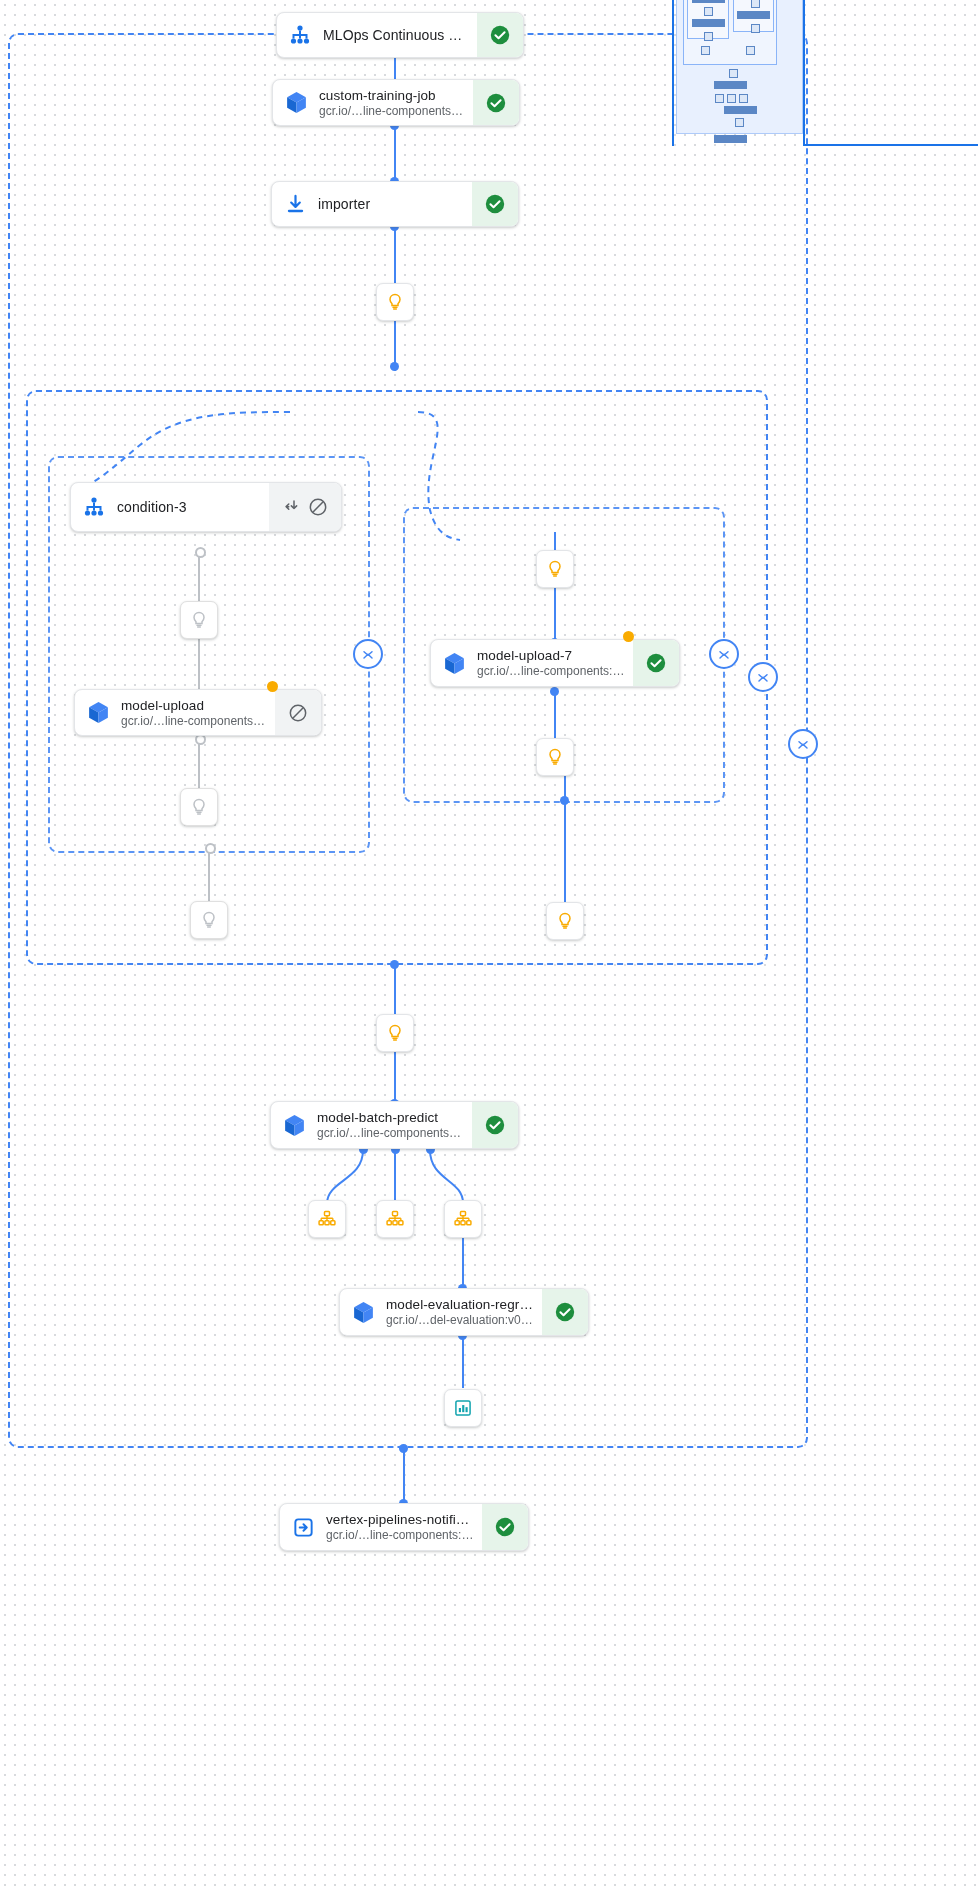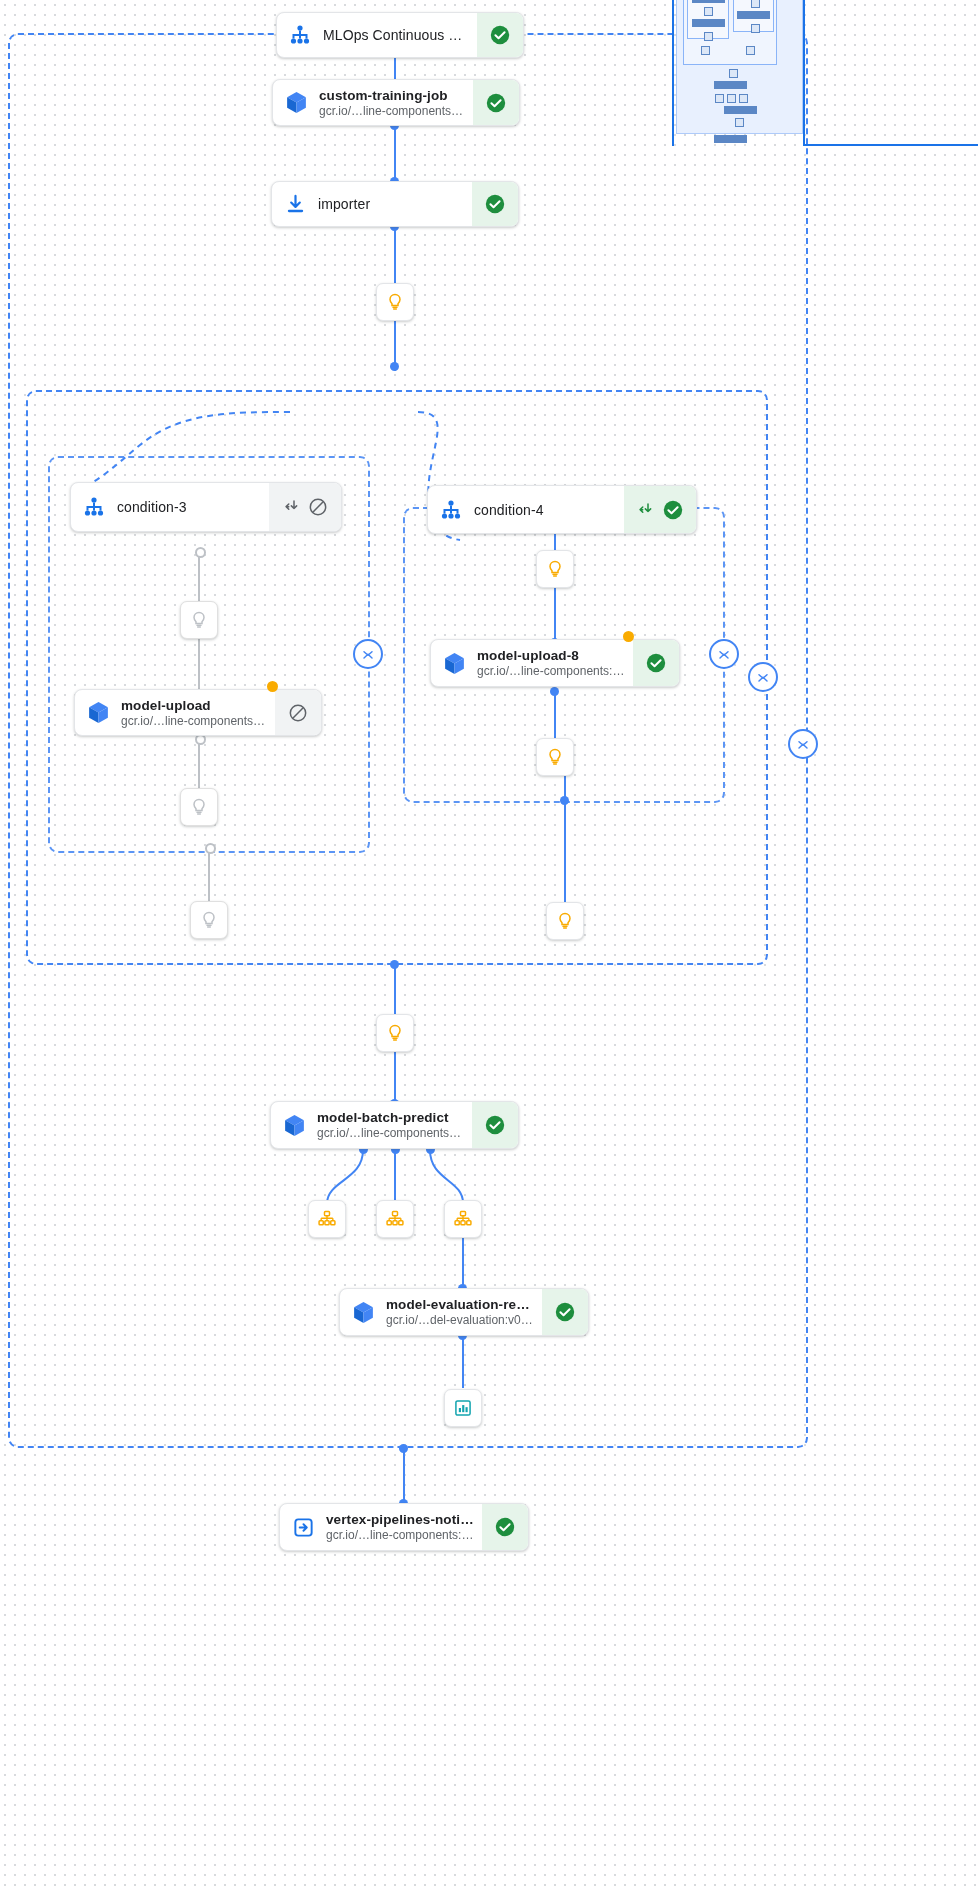--- a/index.html
+++ b/index.html
@@ -27,21 +27,21 @@
 
   
   .node{
     position:absolute;display:flex;align-items:stretch;
     background:#fff;border:1px solid #e3e5e8;border-radius:8px;
     box-shadow:0 1px 3px rgba(60,64,67,.18),0 1px 2px rgba(60,64,67,.10);
     box-sizing:border-box;overflow:hidden;
   }
   .node .ico{display:flex;align-items:center;justify-content:center;width:46px;flex:none;}
   .node .body{display:flex;flex-direction:column;justify-content:center;flex:1;min-width:0;padding-right:8px;}
-  .node .ttl{font-size:13.5px;color:#202124;font-weight:700;white-space:nowrap;overflow:hidden;text-overflow:ellipsis;letter-spacing:.1px;}
+  .node .ttl{font-size:13.5px;color:#202124;font-weight:400;white-space:nowrap;overflow:hidden;text-overflow:ellipsis;letter-spacing:.1px;}
   .node .ttl.reg{font-weight:400;font-size:14px;}
   .node .sub{font-size:12px;color:#5f6368;white-space:nowrap;overflow:hidden;text-overflow:ellipsis;margin-top:1px;}
   .node .status{display:flex;align-items:center;justify-content:center;flex:none;width:46px;}
   .node .status.ok{background:#e6f4ea;}
   .node .status.skip{background:#f1f3f4;}
   .node .status.dual{width:72px;gap:8px;}
 
   
   .mini{
     position:absolute;width:38px;height:38px;background:#fff;
@@ -271,61 +271,38 @@
       </svg>
   </div>
 
   <div class="mini grey" style="left:190px;top:901px;">
     <svg width="20" height="20" viewBox="0 0 24 24">
         <path d="M12 3 C8.5 3 6 5.6 6 9 C6 11.3 7.3 12.9 8.4 14.1 L8.4 16.2 L15.6 16.2 L15.6 14.1 C16.7 12.9 18 11.3 18 9 C18 5.6 15.5 3 12 3 Z" fill="none" stroke="#bdc1c6" stroke-width="1.8"></path>
         <path d="M9.6 18.4 L14.4 18.4 M10.4 20.4 L13.6 20.4" stroke="#bdc1c6" stroke-width="1.8" stroke-linecap="round"></path>
       </svg>
   </div>
 
-  <div class="node" style="left:427px;top:485px;width:270px;height:49px;">
-    <div class="ico">
-      <svg width="24" height="24" viewBox="0 0 24 24">
-        <circle cx="12" cy="5" r="2.6" fill="#1a73e8"></circle>
-          <circle cx="5.5" cy="18" r="2.6" fill="#1a73e8"></circle>
-        <circle cx="12" cy="18" r="2.6" fill="#1a73e8"></circle>
-          <circle cx="18.5" cy="18" r="2.6" fill="#1a73e8"></circle>
-        <path d="M12 7.6 L12 12 M5.5 15.4 L5.5 12 L18.5 12 L18.5 15.4 M12 12 L12 15.4" stroke="#1a73e8" stroke-width="2" fill="none"></path>
-      </svg>
-    </div>
-    <div class="body">
-      <div class="ttl reg">condition-4</div>
-    </div>
-    <div class="status ok dual">
-      <svg width="18" height="18" viewBox="0 0 24 24">
-          <path d="M16 4 L16 14 M16 14 L19.5 10.5 M16 14 L12.5 10.5 M9 8 L5.5 11.5 M5.5 11.5 L9 15 M5.5 11.5 L9 11.5" stroke="#1e8e3e" stroke-width="2" fill="none" stroke-linecap="round" stroke-linejoin="round"></path>
-        </svg>
-      <svg width="22" height="22" viewBox="0 0 24 24">
-          <circle cx="12" cy="12" r="10" fill="#1e8e3e"></circle>
-          <path d="M7 12.3 L10.4 15.6 L17 9" stroke="#fff" stroke-width="2.2" fill="none" stroke-linecap="round" stroke-linejoin="round"></path>
-        </svg>
-    </div>
-  </div>
 
   <div class="mini" style="left:536px;top:550px;">
     <svg width="20" height="20" viewBox="0 0 24 24">
         <path d="M12 3 C8.5 3 6 5.6 6 9 C6 11.3 7.3 12.9 8.4 14.1 L8.4 16.2 L15.6 16.2 L15.6 14.1 C16.7 12.9 18 11.3 18 9 C18 5.6 15.5 3 12 3 Z" fill="none" stroke="#f9ab00" stroke-width="1.8"></path>
         <path d="M9.6 18.4 L14.4 18.4 M10.4 20.4 L13.6 20.4" stroke="#f9ab00" stroke-width="1.8" stroke-linecap="round"></path>
       </svg>
   </div>
 
   <div class="node" style="left:430px;top:639px;width:250px;height:48px;">
     <div class="ico">
       <svg width="25" height="25" viewBox="0 0 24 24">
           <path d="M12 2 L21 7 L12 12 L3 7 Z" fill="#4285f4"></path>
           <path d="M3 7 L12 12 L12 22 L3 17 Z" fill="#1967d2"></path>
           <path d="M21 7 L12 12 L12 22 L21 17 Z" fill="#4285f4"></path>
         </svg>
     </div>
     <div class="body">
-      <div class="ttl">model-upload-8</div>
+      <div class="ttl">model-upload-7</div>
       <div class="sub">gcr.io/…line-components:2.6.0</div>
     </div>
     <div class="status ok">
       <svg width="22" height="22" viewBox="0 0 24 24">
           <circle cx="12" cy="12" r="10" fill="#1e8e3e"></circle>
           <path d="M7 12.3 L10.4 15.6 L17 9" stroke="#fff" stroke-width="2.2" fill="none" stroke-linecap="round" stroke-linejoin="round"></path>
         </svg>
     </div>
   </div>
   <div class="marker" style="left:623px;top:631px;"></div>

